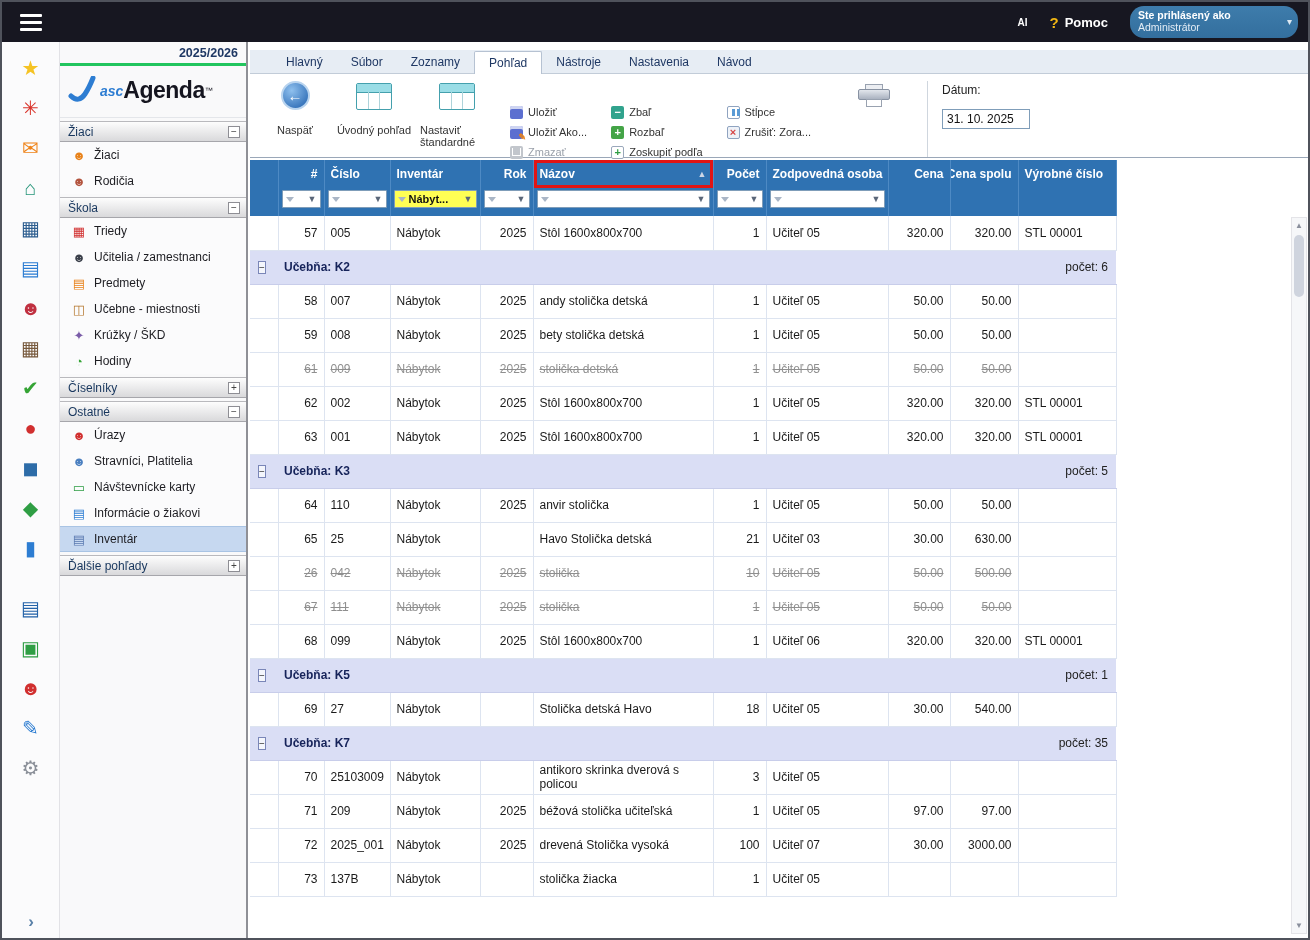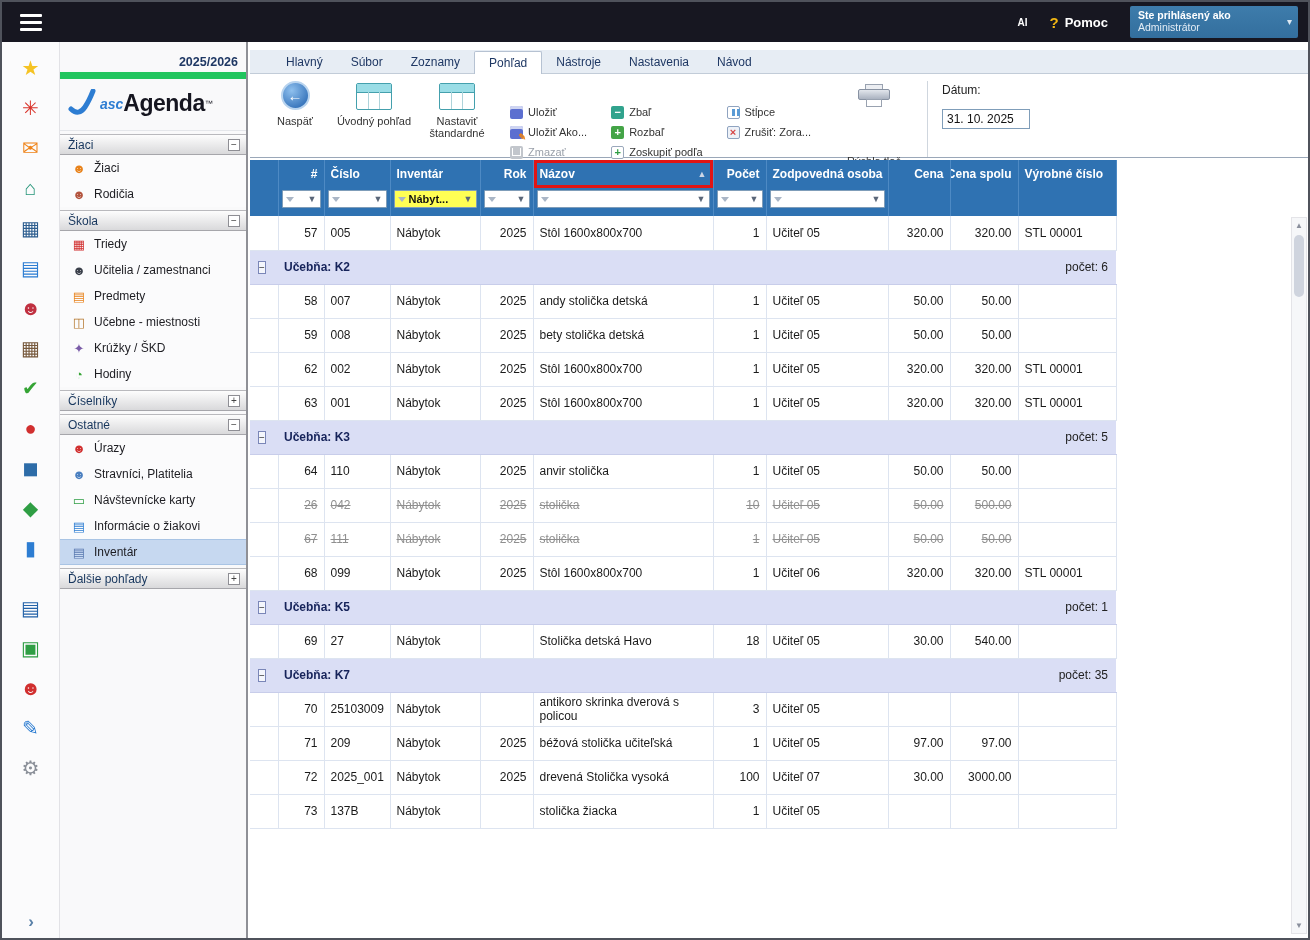--- a/index.html
+++ b/index.html
@@ -22,55 +22,55 @@
   .search{ margin-left:4px; width:392px; height:26px; border:1px solid #3c3c4e; background:#22222e; border-radius:13px; display:flex; align-items:center; padding:0 10px; gap:7px; }
   .mag{ width:13px; height:13px; position:relative; flex:none; }
   .mag::before{ content:""; position:absolute; left:0; top:0; width:8px; height:8px; border:2px solid #8f97aa; border-radius:50%; }
   .mag::after{ content:""; position:absolute; left:9px; top:9px; width:5px; height:2px; background:#8f97aa; transform:rotate(45deg); transform-origin:0 0; }
   .search input{ background:transparent; border:none; outline:none; color:#9aa0b0; font-size:12.5px; width:100%; font-family:"Liberation Sans",sans-serif; }
   .search input::placeholder{ color:#8a8f9e; }
   .top-right{ margin-left:auto; display:flex; align-items:center; gap:22px; padding-right:10px; }
   .ai{ color:#fff; font-weight:bold; font-size:10px; cursor:pointer; }
   .help{ display:flex; align-items:center; gap:6px; color:#fff; font-weight:bold; font-size:13px; cursor:pointer; }
   .qmark{ color:#f2b713; font-size:15px; font-weight:bold; }
-  .login{ width:168px; height:32px; background:linear-gradient(#3e7cab,var(--login-blue)); border-radius:2px; color:#fff; padding:3px 18px 3px 8px; position:relative; cursor:pointer; }
+  .login{ width:168px; height:32px; background:linear-gradient(#3e7cab,var(--login-blue)); border-radius:14px; color:#fff; padding:3px 18px 3px 8px; position:relative; cursor:pointer; }
   .login .l1{ font-size:10.5px; font-weight:bold; line-height:12px; }
   .login .l2{ font-size:10.5px; color:#e3edf6; line-height:12px; }
   .login .caret{ position:absolute; right:6px; top:10px; font-size:10px; color:#dce8f2; }
 
   
   .rail{ position:absolute; top:40px; left:0; width:58px; bottom:0; background:#fbfbfc; border-right:1px solid #e2e2e6; display:flex; flex-direction:column; align-items:center; padding-top:6px; }
   .rail-item{ width:40px; height:40px; display:flex; align-items:center; justify-content:center; cursor:pointer; }
   .rail-item:nth-child(14){ margin-top:20px; }
   .rail-item span{ font-size:20px; line-height:1; }
   .rail-expand{ position:absolute; left:0; bottom:6px; width:58px; text-align:center; color:#5a81a8; font-size:17px; font-weight:bold; cursor:pointer; }
 
   
   .sidebar{ position:absolute; top:40px; left:58px; width:188px; bottom:0; background:#f9f9fa; border-right:2px solid #8f9096; }
-  .year{ text-align:right; padding:13px 8px 3px; font-size:12.5px; font-weight:bold; color:#1f3864; border-bottom:7px solid #22c55e; }
+  .year{ text-align:right; padding:4px 8px 3px; font-size:12.5px; font-weight:bold; color:#1f3864; border-bottom:3px solid #22c55e; }
   .logo{ height:52px; display:flex; align-items:center; padding:2px 6px 4px 8px; border-bottom:1px solid #e4e6ea; }
   .logo svg{ flex:none; margin-right:2px; }
   .l-asc{ color:#2d7dd2; font-size:14px; font-weight:bold; font-style:italic; }
   .l-agenda{ color:#15151f; font-size:23px; font-weight:bold; letter-spacing:-0.5px; }
   .logo sup{ font-size:8px; color:#15151f; vertical-align:top; }
   .sec-header{ margin-top:3px; height:21px; background:linear-gradient(#fdfdfd,#d9d9db); border-top:1px solid #b9b9bd; border-bottom:1px solid #a6a6ab; display:flex; align-items:center; padding:0 6px 0 8px; font-size:12px; color:#17365d; cursor:pointer; }
   .secbox{ margin-left:auto; width:12px; height:12px; border:1px solid #8e8e94; background:#fff; font-size:10px; line-height:10px; text-align:center; color:#444; }
   .sitem{ height:26px; display:flex; align-items:center; gap:7px; padding:0 6px 0 11px; font-size:12px; color:#1d1d22; background:#fbfbfc; cursor:pointer; }
   .sitem .ic{ width:16px; text-align:center; font-size:13px; line-height:1; flex:none; }
   .sitem.selected{ background:var(--sidebar-selected); border-top:1px solid #a9c4e4; border-bottom:1px solid #a9c4e4; }
 
   
   .main{ position:absolute; top:40px; left:248px; right:0; bottom:0; background:#fff; }
   .tabs{ margin-top:8px; height:24px; background:#e7edf4; border-bottom:1px solid #c2ccd8; display:flex; align-items:flex-end; padding-left:22px; }
   .tab{ padding:4px 14px; font-size:12px; color:#1f3864; cursor:pointer; }
   .tab.active{ background:#fff; border:1px solid #b6c2d2; border-bottom:none; border-radius:2px 2px 0 0; margin-bottom:-1px; }
 
   .ribbon{ height:84px; background:#fff; border-bottom:1px solid #9aa7b8; display:flex; align-items:flex-start; padding:7px 0 0 12px; }
   .rb-big{ width:66px; display:flex; flex-direction:column; align-items:center; cursor:pointer; margin-right:4px; }
-  .rb-label{ font-size:11px; color:#333; text-align:center; margin-top:5px; line-height:12px; }
+  .rb-label{ font-size:11px; color:#333; text-align:left; margin-top:14px; line-height:12px; }
   .back-circle{ width:29px; height:29px; border-radius:50%; background:radial-gradient(circle at 35% 30%, #8fc0ee, #3a77bd 75%); border:2px solid #b9d4ef; color:#fff; font-size:15px; font-weight:bold; display:flex; align-items:center; justify-content:center; }
   .tbl-icon{ width:36px; height:27px; border:1px solid #44a0ad; border-radius:2px; background:#fff; position:relative; margin-top:2px; }
   .tbl-icon::before{ content:""; position:absolute; left:0; right:0; top:0; height:8px; background:#9adde6; border-bottom:1px solid #44a0ad; }
   .tbl-icon::after{ content:""; position:absolute; top:8px; bottom:0; left:11px; width:1px; background:#aed3da; box-shadow:11px 0 0 #aed3da; }
   .rb-stack{ display:flex; flex-direction:column; justify-content:flex-start; padding-top:3px; margin:18px 8px; }
   .rb-small{ display:flex; align-items:center; gap:5px; height:20px; padding:0 4px; font-size:11px; color:#333; cursor:pointer; white-space:nowrap; }
   .rb-small.disabled{ color:#9aa0aa; }
   .rb-small.disabled .mini{ background:#c2c6cc !important; border-color:#aab !important; color:#fff; }
   .mini{ width:13px; height:13px; border-radius:2px; display:inline-flex; align-items:center; justify-content:center; font-size:11px; font-weight:bold; line-height:1; color:#fff; flex:none; position:relative; }
   .mini.save{ background:#5c6fd0; box-shadow:inset 0 3px 0 rgba(255,255,255,.7); }
@@ -537,20 +537,33 @@
               <td>008</td>
               <td>Nábytok</td>
               <td class="al-right">2025</td>
               <td>bety stolička detská</td>
               <td class="al-right">1</td>
               <td>Učiteľ 05</td>
               <td class="al-right">50.00</td>
               <td class="al-right">50.00</td>
               <td></td>
             </tr>
+            <tr class="del">
+              <td></td>
+              <td class="al-right">61</td>
+              <td>009</td>
+              <td>Nábytok</td>
+              <td class="al-right">2025</td>
+              <td>stolička detská</td>
+              <td class="al-right">1</td>
+              <td>Učiteľ 05</td>
+              <td class="al-right">50.00</td>
+              <td class="al-right">50.00</td>
+              <td></td>
+            </tr>
             <tr>
               <td></td>
               <td class="al-right">62</td>
               <td>002</td>
               <td>Nábytok</td>
               <td class="al-right">2025</td>
               <td>Stôl 1600x800x700</td>
               <td class="al-right">1</td>
               <td>Učiteľ 05</td>
               <td class="al-right">320.00</td>
@@ -583,20 +596,33 @@
               <td></td>
               <td class="al-right">64</td>
               <td>110</td>
               <td>Nábytok</td>
               <td class="al-right">2025</td>
               <td>anvir stolička</td>
               <td class="al-right">1</td>
               <td>Učiteľ 05</td>
               <td class="al-right">50.00</td>
               <td class="al-right">50.00</td>
+              <td></td>
+            </tr>
+            <tr>
+              <td></td>
+              <td class="al-right">65</td>
+              <td>25</td>
+              <td>Nábytok</td>
+              <td class="al-right"></td>
+              <td>Havo Stolička detská</td>
+              <td class="al-right">21</td>
+              <td>Učiteľ 03</td>
+              <td class="al-right">30.00</td>
+              <td class="al-right">630.00</td>
               <td></td>
             </tr>
             <tr class="del">
               <td></td>
               <td class="al-right">26</td>
               <td>042</td>
               <td>Nábytok</td>
               <td class="al-right">2025</td>
               <td>stolička</td>
               <td class="al-right">10</td>

